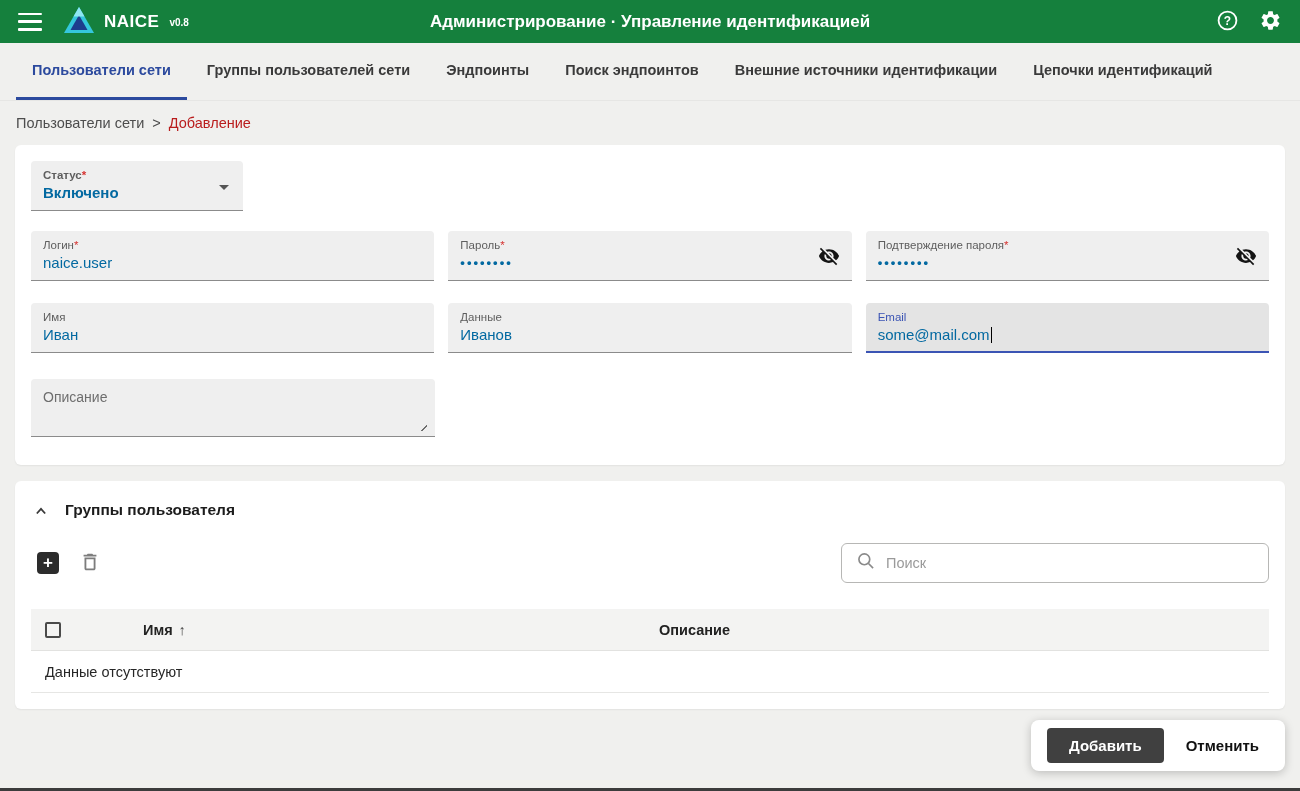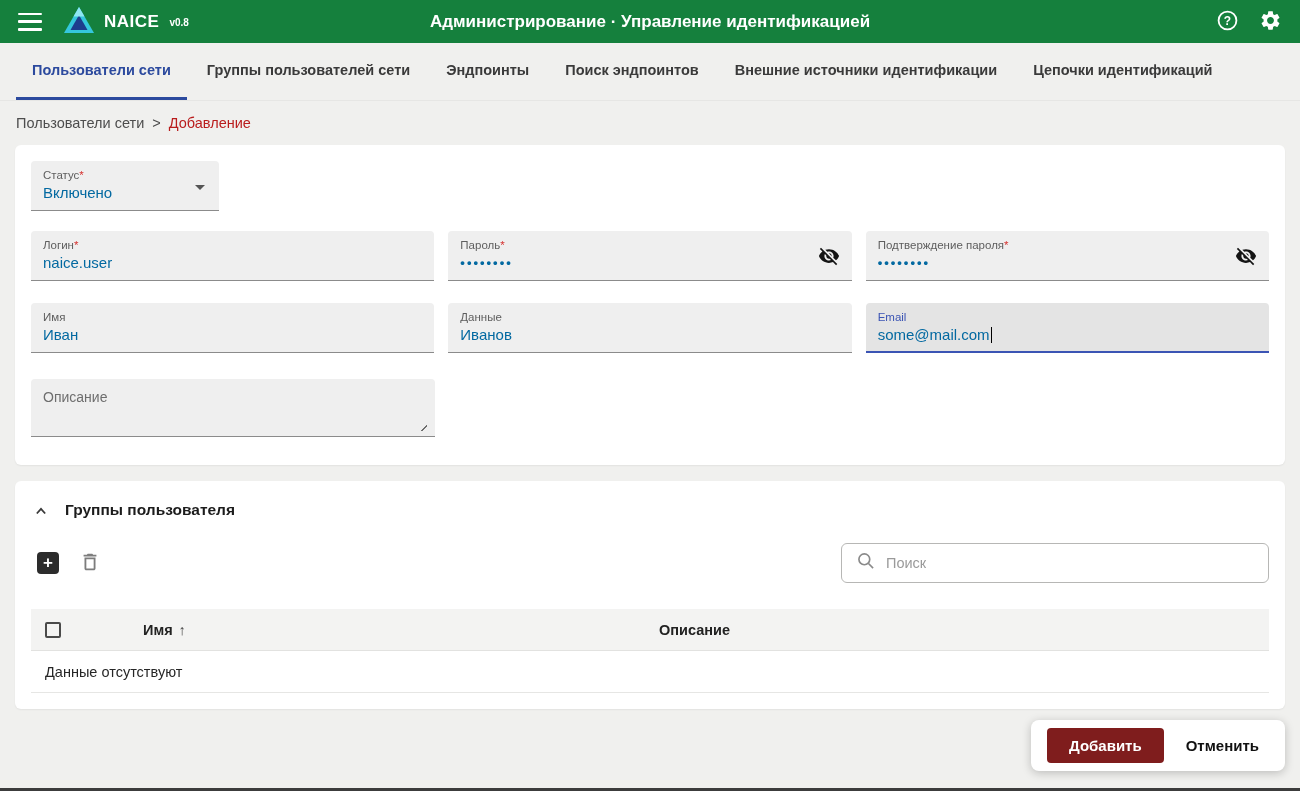--- a/index.html
+++ b/index.html
@@ -57,21 +57,21 @@
   .fvalue.dots { font-size:13px; font-weight:bold; letter-spacing:2px; line-height:21px; }
   .req { color:#d63230; }
   .field.focused { background:#e4e4e4; border-bottom:2px solid #3b54b4; padding-bottom:7px; }
   .field.focused .flabel { color:#3b54b4; }
   .text-cursor { display:inline-block; width:1.5px; height:16px; background:#000; vertical-align:-3px; margin-left:1px; }
   .select-arrow {
     position:absolute; right:14px; top:24px; width:0; height:0;
     border-left:5px solid transparent; border-right:5px solid transparent; border-top:5px solid #555;
   }
   .eye { position:absolute; right:12px; top:14px; cursor:pointer; }
-  .status-field { width:188px; margin-bottom:20px; }
+  .status-field { width:212px; margin-bottom:20px;font-weight:bold; }
   .field-row { display:grid; grid-template-columns:1fr 1fr 1fr; gap:14px; }
   .row2 { margin-top:22px; }
   .textarea-field { width:404px; height:58px; margin-top:26px; cursor:text; position:relative; }
   .textarea-field .flabel { font-size:14px; color:#6e6e6e; padding-top:4px; }
   .resize-mark {
     position:absolute; right:8px; bottom:5px; width:7px; height:7px;
     background:linear-gradient(135deg, transparent 55%, #6d6d6d 55%, #6d6d6d 70%, transparent 70%);
   }
   
   .section-head { display:flex; align-items:flex-start; gap:14px; padding-top:4px; }
@@ -108,21 +108,21 @@
     height:42px; display:flex; align-items:center; padding:0 14px;
     border-bottom:1px solid #e6e6e4; font-size:14.5px; color:#262626;
   }
   
   .action-bar {
     position:absolute; right:15px; bottom:20px; background:#fff;
     border-radius:8px; box-shadow:0 2px 10px rgba(0,0,0,.22);
     padding:8px 10px 8px 16px; display:flex; align-items:center; gap:6px;
   }
   .btn-primary {
-    background:#7f1d1d; color:#fff; border:none; border-radius:4px;
+    background:#404040; color:#fff; border:none; border-radius:4px;
     padding:9px 22px; font-size:15px; font-weight:bold; cursor:pointer;
     font-family:"Liberation Sans", sans-serif;
   }
   .btn-text {
     background:none; border:none; color:#111; padding:9px 16px;
     font-size:15px; font-weight:bold; cursor:pointer;
     font-family:"Liberation Sans", sans-serif;
   }
   .window-edge { position:absolute; left:0; right:0; bottom:0; height:3px; background:#3c3c3c; }
 </style>

